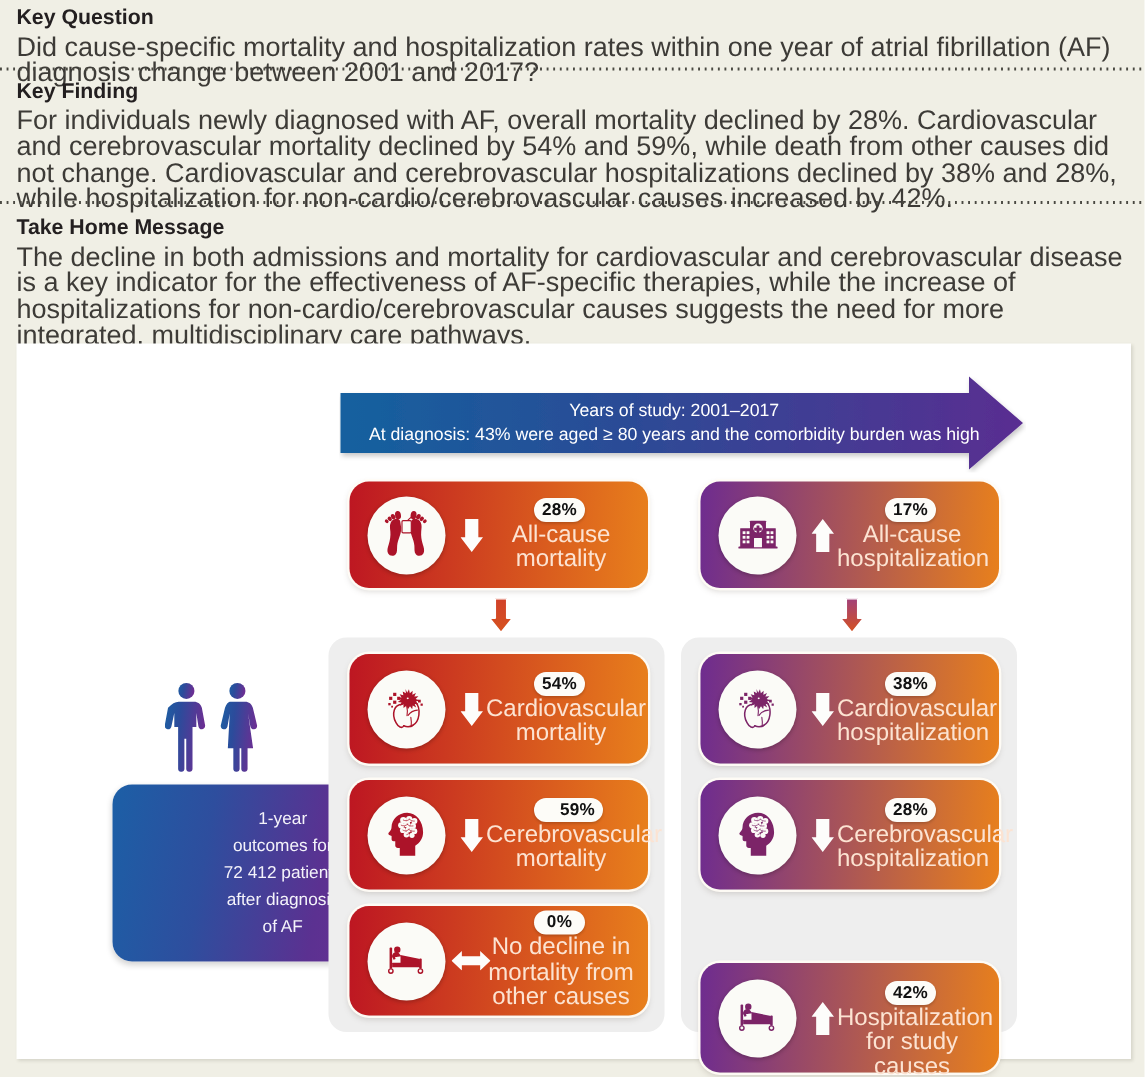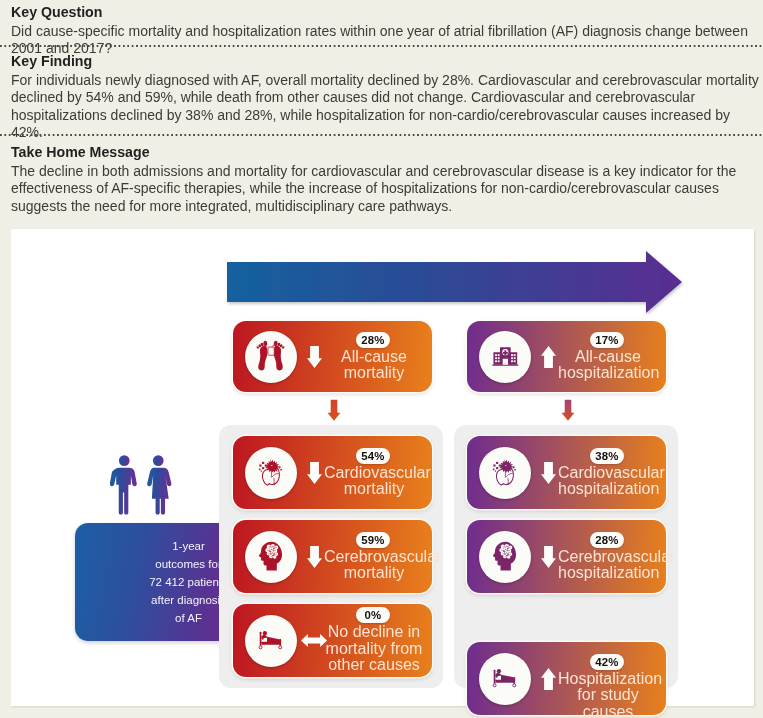--- a/index.html
+++ b/index.html
@@ -4,21 +4,21 @@
 <title>Graphical Abstract</title>
 <style>
   html,body{margin:0;padding:0;}
   body{width:763px;height:718px;background:#f0efe5;
        font-family:"Liberation Sans",sans-serif;overflow:hidden;}
   .page{position:relative;width:763px;height:524px;}
 
   
   .sec{position:absolute;left:11px;width:748px;}
   .sec h2{margin:0 0 0 0;font-size:14.2px;font-weight:bold;color:#231f20;line-height:16px;}
-  .sec p{margin:0;padding-top:3px;font-size:14px;color:#3d3b37;line-height:17.4px;}
+  .sec p{margin:0;padding-top:3px;font-size:18px;color:#3d3b37;line-height:17.4px;}
   .nb{white-space:nowrap;}
   .dots{position:absolute;left:0;width:763px;height:1.5px;
     background-image:linear-gradient(90deg,#4a4942 0 1.5px,transparent 1.5px 100%);
     background-size:4.4px 1.5px;background-repeat:repeat-x;}
 
   
   .panel{position:absolute;left:11px;top:229px;width:743px;height:477px;background:#fff;
          box-shadow:1px 1px 2px rgba(90,90,70,0.16);}
 
   
@@ -80,20 +80,24 @@
               <stop offset="0" stop-color="#15619f"></stop>
               <stop offset="0.42" stop-color="#2b4b96"></stop>
               <stop offset="1" stop-color="#5a2d91"></stop>
             </linearGradient>
             <filter id="sh1" x="-10%" y="-20%" width="125%" height="150%">
               <feDropShadow dx="1" dy="2" stdDeviation="1.6" flood-color="#000" flood-opacity="0.22"></feDropShadow>
             </filter>
           </defs>
           <path filter="url(#sh1)" d="M1 13h419V2l36 31-36 31V53H1z" fill="url(#bg1)"></path>
         </svg>
+        <div class="btxt">
+          <div>Years of study: 2001–2017</div>
+          <div>At diagnosis: 43% were aged ≥ 80 years and the comorbidity burden was high</div>
+        </div>
       </div>
       <div class="people"><svg viewBox="0 0 68 60" width="68" height="60">
           <defs>
             <linearGradient id="pg" x1="0" y1="0" x2="1" y2="0.2">
               <stop offset="0" stop-color="#1d5fa3"></stop>
               <stop offset="0.4" stop-color="#2c4b9b"></stop>
               <stop offset="1" stop-color="#6b2f93"></stop>
             </linearGradient>
           </defs>
           <g fill="url(#pg)">
@@ -222,21 +226,21 @@
               <path d="M41 24.5c2.6 2.2 5 3 8.5 2.5"></path>
               <path d="M43.5 32c2.7 2.2 5 2.8 8 2.5"></path>
             </g>
           </svg>
         </div>
         <div style="position: absolute; left: 64px; top: 0px; width: 34px; height: 73px; display: flex; align-items: center; justify-content: center;">
           <svg width="15" height="22" viewBox="0 0 15 22">
             <path d="M3.1 0h8.8v12.2h3.1L7.5 22 0 12.2h3.1z" fill="#fdfdfb"></path>
           </svg>
         </div>
-        <div class="pill" style="width: 34px; height: 16px; left: 123px; top: 11.5px;">59%</div>
+        <div class="pill" style="width: 34px; height: 16px; left: 123px; top: 11.5px; padding-left: 12px;">59%</div>
         <div class="clab" style="left: 91px; width: 100px; top: 28.5px;">
           <div>Cerebrovascular</div>
           <div>mortality</div>
         </div>
       </div>
       <div class="card" style="left: 233px; top: 604px; width: 199px; height: 73px; background: linear-gradient(93deg, rgb(189, 22, 34) 0%, rgb(232, 128, 28) 100%);">
         <div class="circ" style="width: 52px; height: 52px; left: 12px; top: 10.5px;">
           <svg viewBox="8 20 62 48" width="26.580512820512816" height="20.578461538461536" style="color: rgb(172, 19, 41);">
             <g fill="currentColor">
               <rect x="12" y="24" width="4" height="33" rx="1.5"></rect>

